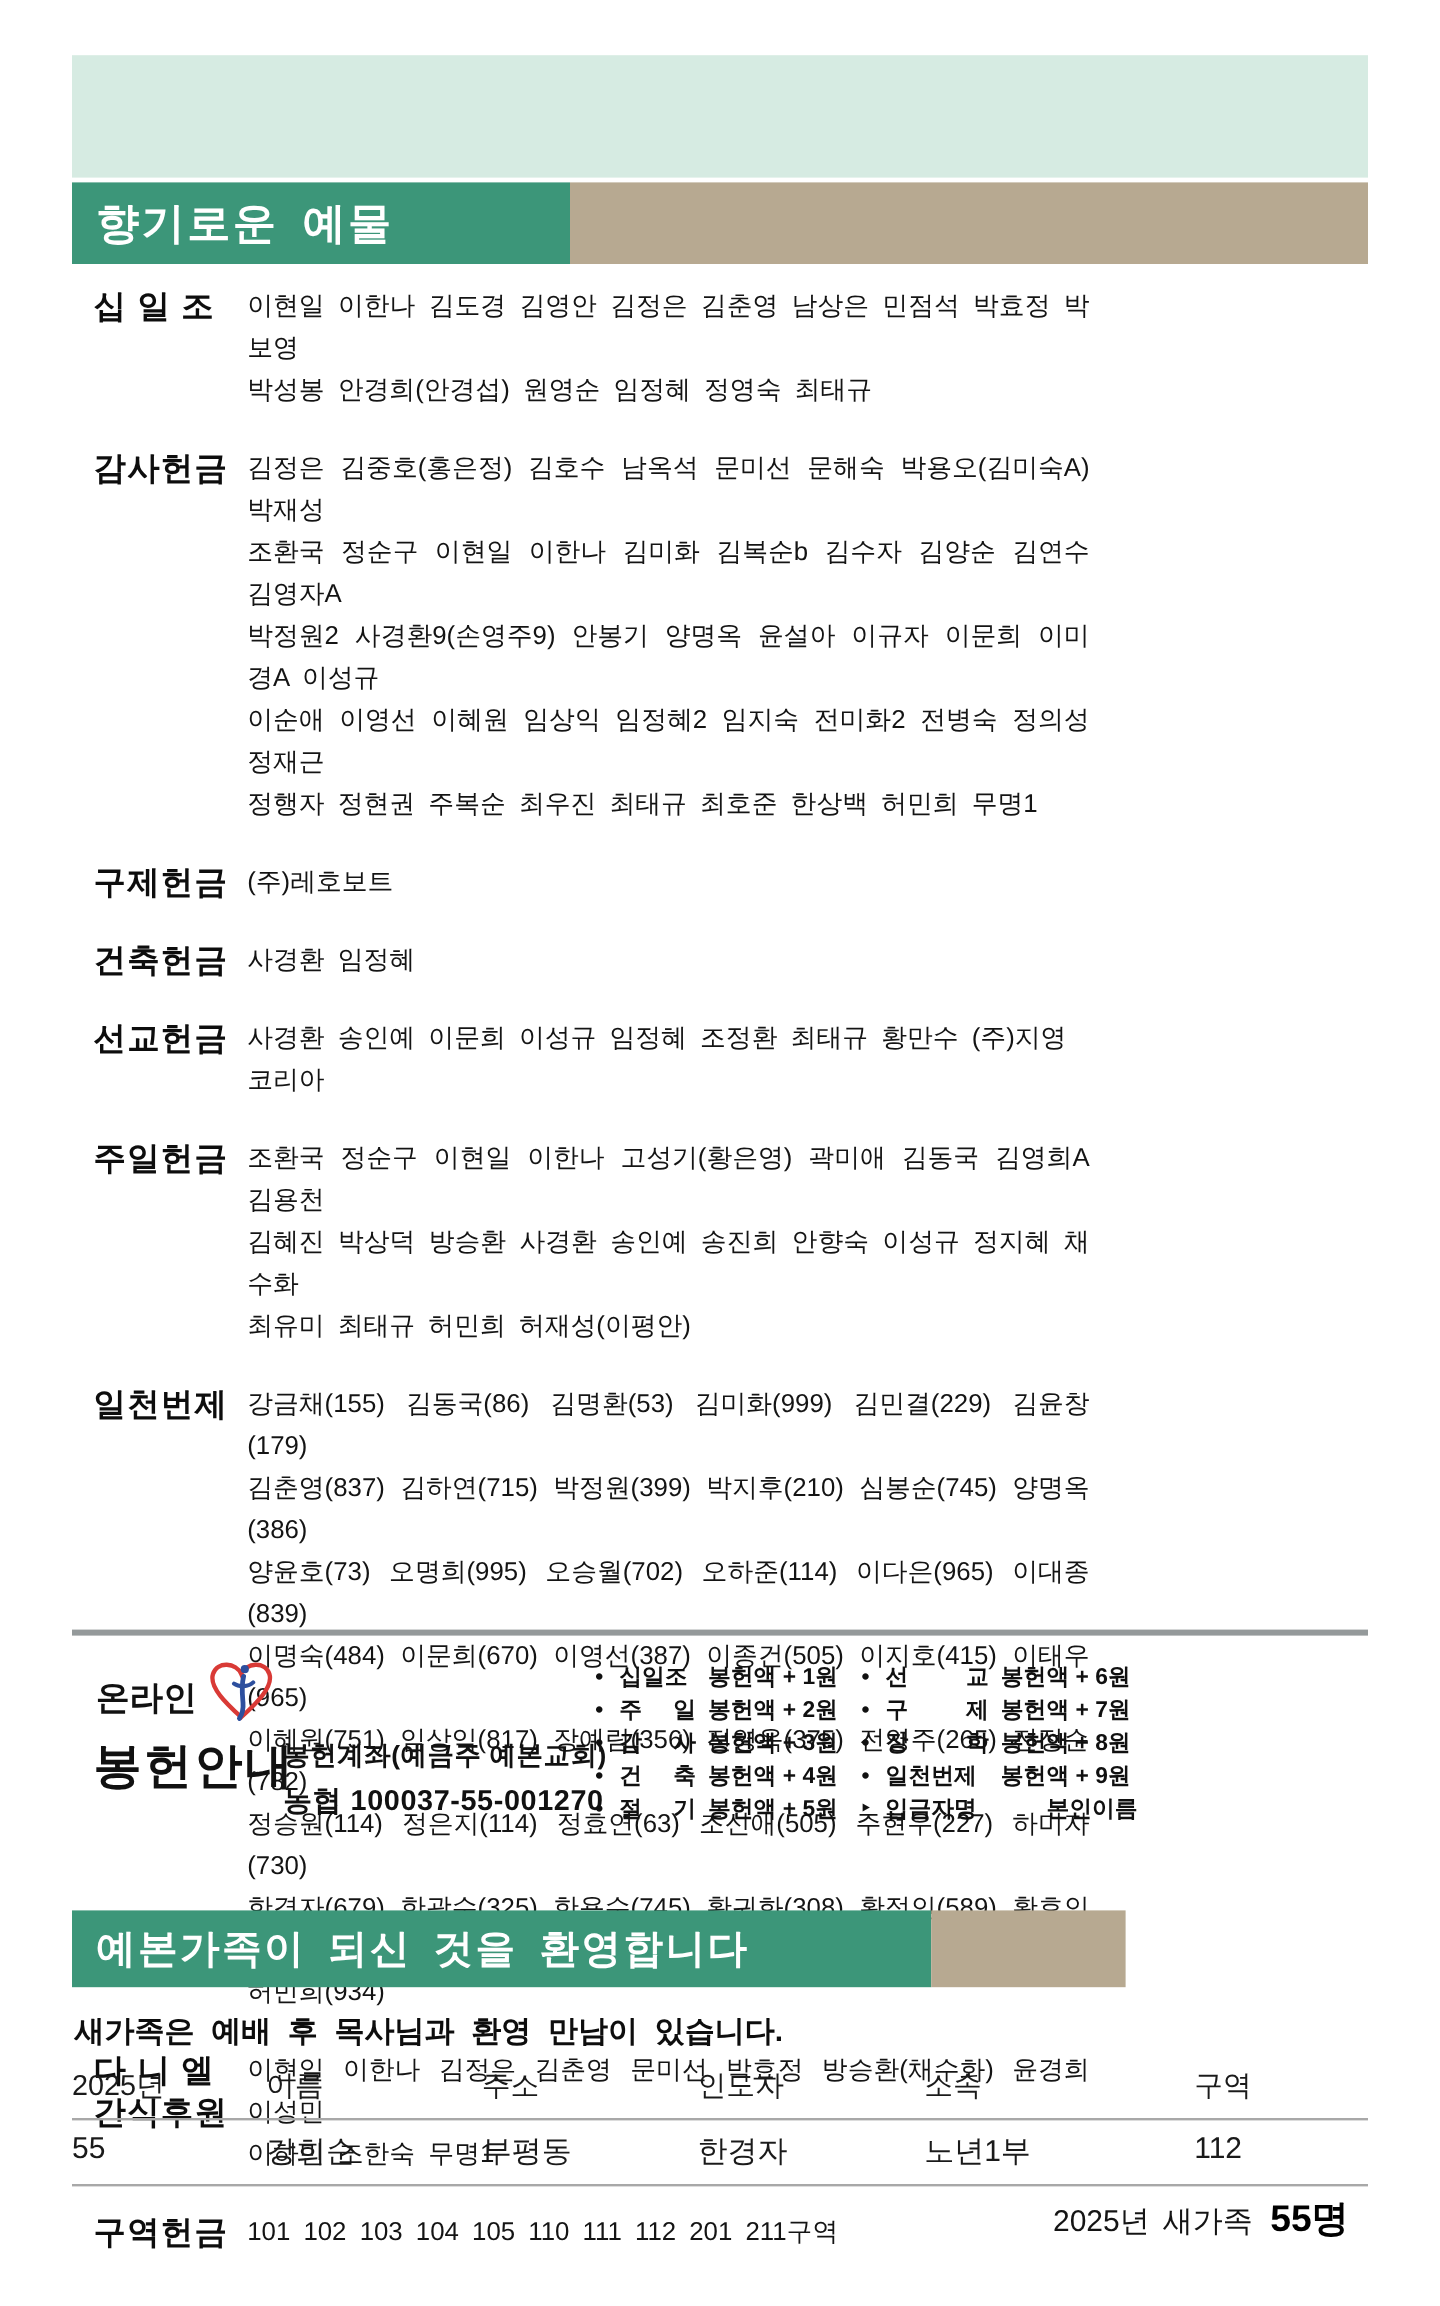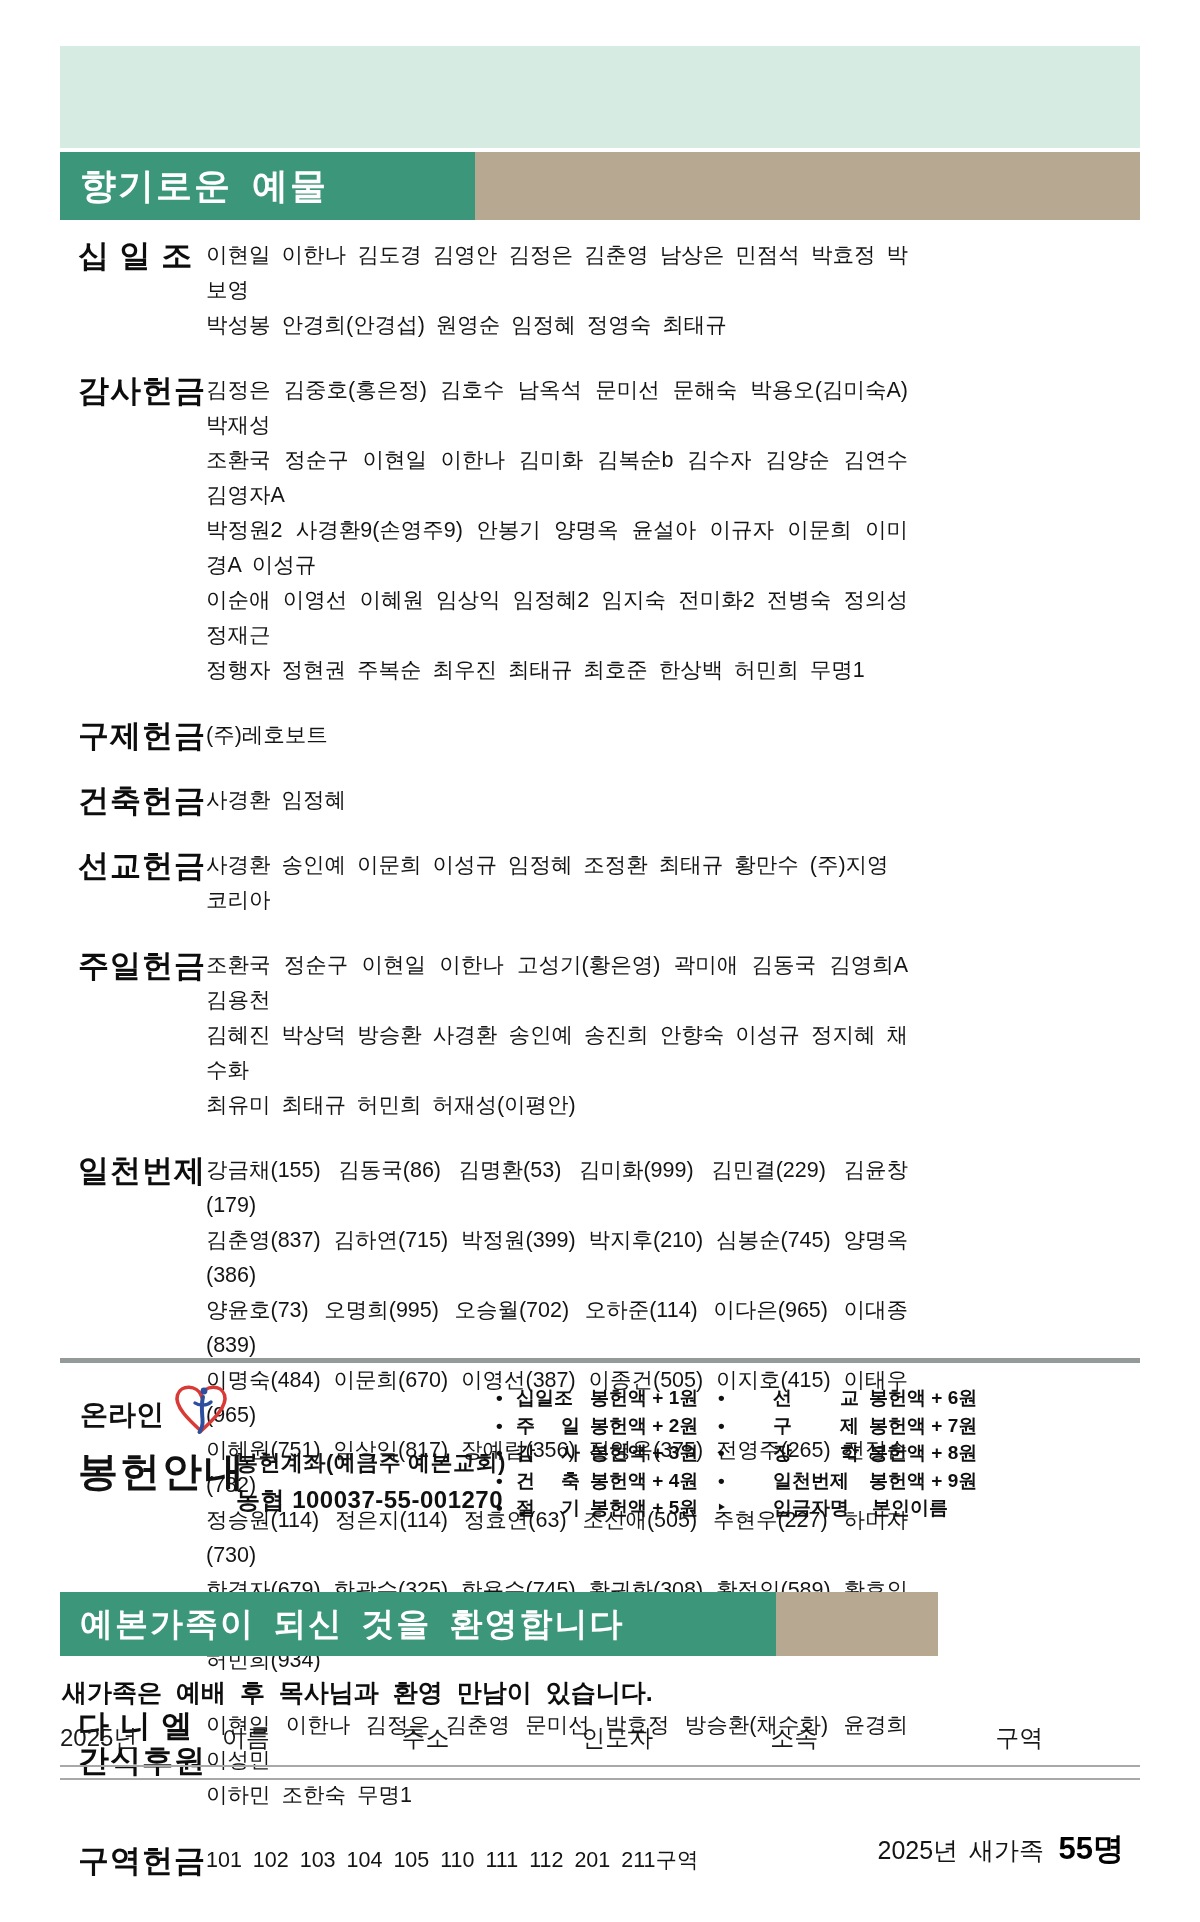--- a/index.html
+++ b/index.html
@@ -21,42 +21,42 @@
   .hbar .green { background:#3c9679; color:#ffffff; font-weight:bold; display:flex; align-items:center; padding-left:20px; letter-spacing:2px; word-spacing:8px; }
   .hbar .tan { flex:1; background:#b7a991; }
   .hbar1 { left:60px; top:152px; width:1080px; height:68px; }
   .hbar1 .green { width:415px; font-size:36px; }
   .hbar2 { left:60px; top:1592px; width:878px; height:64px; }
   .hbar2 .green { width:716px; font-size:33px; word-spacing:7px; }
 
   
   .offerings { position:absolute; left:78px; top:238px; width:830px; }
   .sec { display:flex; margin-bottom:30px; }
-  .sec-label { width:128px; flex:0 0 128px; font-weight:bold; font-size:31px; line-height:35px; letter-spacing:1px; color:#0d0d0d; }
+  .sec-label { width:128px; flex:0 0 128px; font-weight:bold; font-size:27px; line-height:35px; letter-spacing:1px; color:#0d0d0d; }
   .sec-body { flex:1; font-size:21.5px; line-height:35px; text-align:justify; word-spacing:5px; color:#141414; }
   .sec-body .ln:last-child { text-align:left; }
 
   
   .divider { position:absolute; left:60px; top:1358px; width:1080px; height:5px; background:#94999a; }
 
   
   .online { position:absolute; left:78px; top:1384px; width:1062px; height:172px; }
   .logo-line1 { position:absolute; left:2px; top:12px; font-size:28px; font-weight:bold; display:flex; align-items:flex-start; }
   .logo-line1 svg { margin-left:8px; margin-top:-14px; }
   .logo-line2 { position:absolute; left:0px; top:60px; font-size:40px; font-weight:bold; letter-spacing:2px; }
   .account { position:absolute; left:158px; top:64px; }
   .acc1 { font-size:22px; font-weight:bold; letter-spacing:0.5px; }
   .acc2 { font-size:24px; font-weight:bold; margin-top:6px; letter-spacing:0.5px; }
   .bullets { position:absolute; top:0; }
   .bullets-left  { left:418px; width:214px; }
   .bullets-right { left:640px; width:230px; }
   .brow { display:flex; line-height:27.5px; font-size:19px; font-weight:bold; white-space:nowrap; color:#101010; }
   .bul { width:20px; flex:0 0 20px; }
   .bname { width:64px; flex:0 0 64px; text-align-last:justify; margin-right:10px; }
-  .bullets-right .bname { width:86px; flex:0 0 86px;margin-left:35px; }
+  .bullets-right .bname { width:86px; flex:0 0 86px; }
   .brest { flex:1; }
   .bullets-right .brow:last-child .brest { text-align:right; }
 
   
   .notice { position:absolute; left:62px; top:1676px; font-size:25px; font-weight:bold; word-spacing:7px; color:#0d0d0d; }
   .table { position:absolute; left:60px; top:1722px; width:1080px; }
   .trow { display:flex; text-align:left;gap:35px; }
   .trow.head { font-size:24px; color:#1a1a1a; }
   .trow.data { font-size:25px; margin-top:9px; color:#1a1a1a; }
   .c0 { width:14%; } .c1 { width:16%; } .c2 { width:16%; }
@@ -264,20 +264,28 @@
   <div class="table">
     <div class="trow head">
       <span class="c0">2025년</span>
       <span class="c1">이름</span>
       <span class="c2">주소</span>
       <span class="c3">인도자</span>
       <span class="c4">소속</span>
       <span class="c5">구역</span>
     </div>
     <div class="rule"></div>
+    <div class="trow data">
+      <span class="c0">55</span>
+      <span class="c1">강희순</span>
+      <span class="c2">부평동</span>
+      <span class="c3">한경자</span>
+      <span class="c4">노년1부</span>
+      <span class="c5">112</span>
+    </div>
     <div class="rule"></div>
   </div>
 
   <div class="summary">
     <span class="pre">2025년 새가족</span>
     <span class="cnt">55명</span>
   </div>
 
 </div>
 

